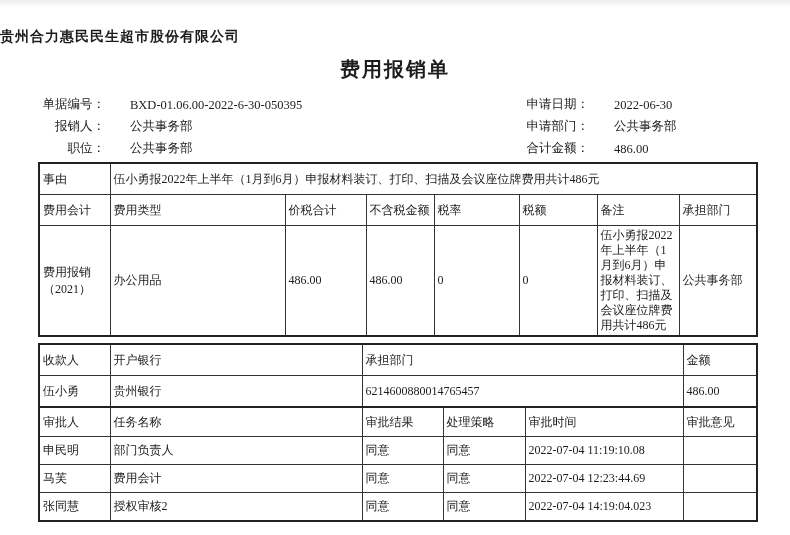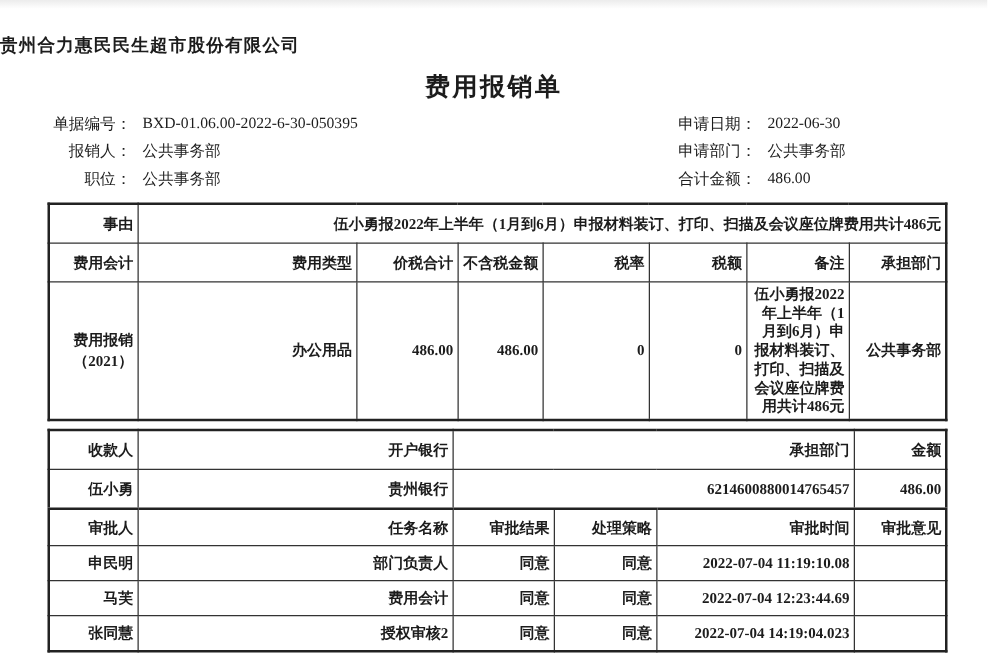--- a/index.html
+++ b/index.html
@@ -11,34 +11,34 @@
   }
   .company {
     padding-top:28px; text-align:left;
     font-size:14px; font-weight:bold; letter-spacing:1px;
   }
   .form-title {
     margin-top:10px; text-align:center;
     font-size:20px; font-weight:bold; letter-spacing:2px;
   }
   .meta { margin:8px 34px 5px 38px; font-size:12.5px; }
-  .meta-row { display:flex; align-items:flex-start; height:22px; }
+  .meta-row { display:flex; align-items:flex-end; height:22px;gap:16px; }
   .m-label-l { width:67px; text-align:right; white-space:nowrap; }
   .m-value-l { flex:1; padding-left:9px; white-space:nowrap; }
   .m-label-r { width:100px; text-align:right; white-space:nowrap; }
   .m-value-r { width:142px; padding-left:9px; white-space:nowrap; }
 
   table.doc-table {
     border-collapse:collapse; table-layout:fixed;
     margin-left:38px; width:718px; font-size:12px; color:#1c1c1c;
     border:2px solid #222;
   }
   .doc-table td, .doc-table th {
-    border:1px solid #333; font-weight:bold;
-    text-align:right; vertical-align:middle;
+    border:1px solid #333; font-weight:normal;
+    text-align:left; vertical-align:middle;
     padding:2px 3px; overflow:hidden;
   }
   .expense { margin-bottom:6px; }
   .reason-row td { height:26px; }
   .reason-text { text-align:left; padding-left:6px; }
   .head-row th { height:26px; }
   .data-row td { height:105px; }
   .num { text-align:right; padding-right:3px; }
   .cell-biztype { padding:1px; word-break:break-all; line-height:17px; }
   .cell-remark {

